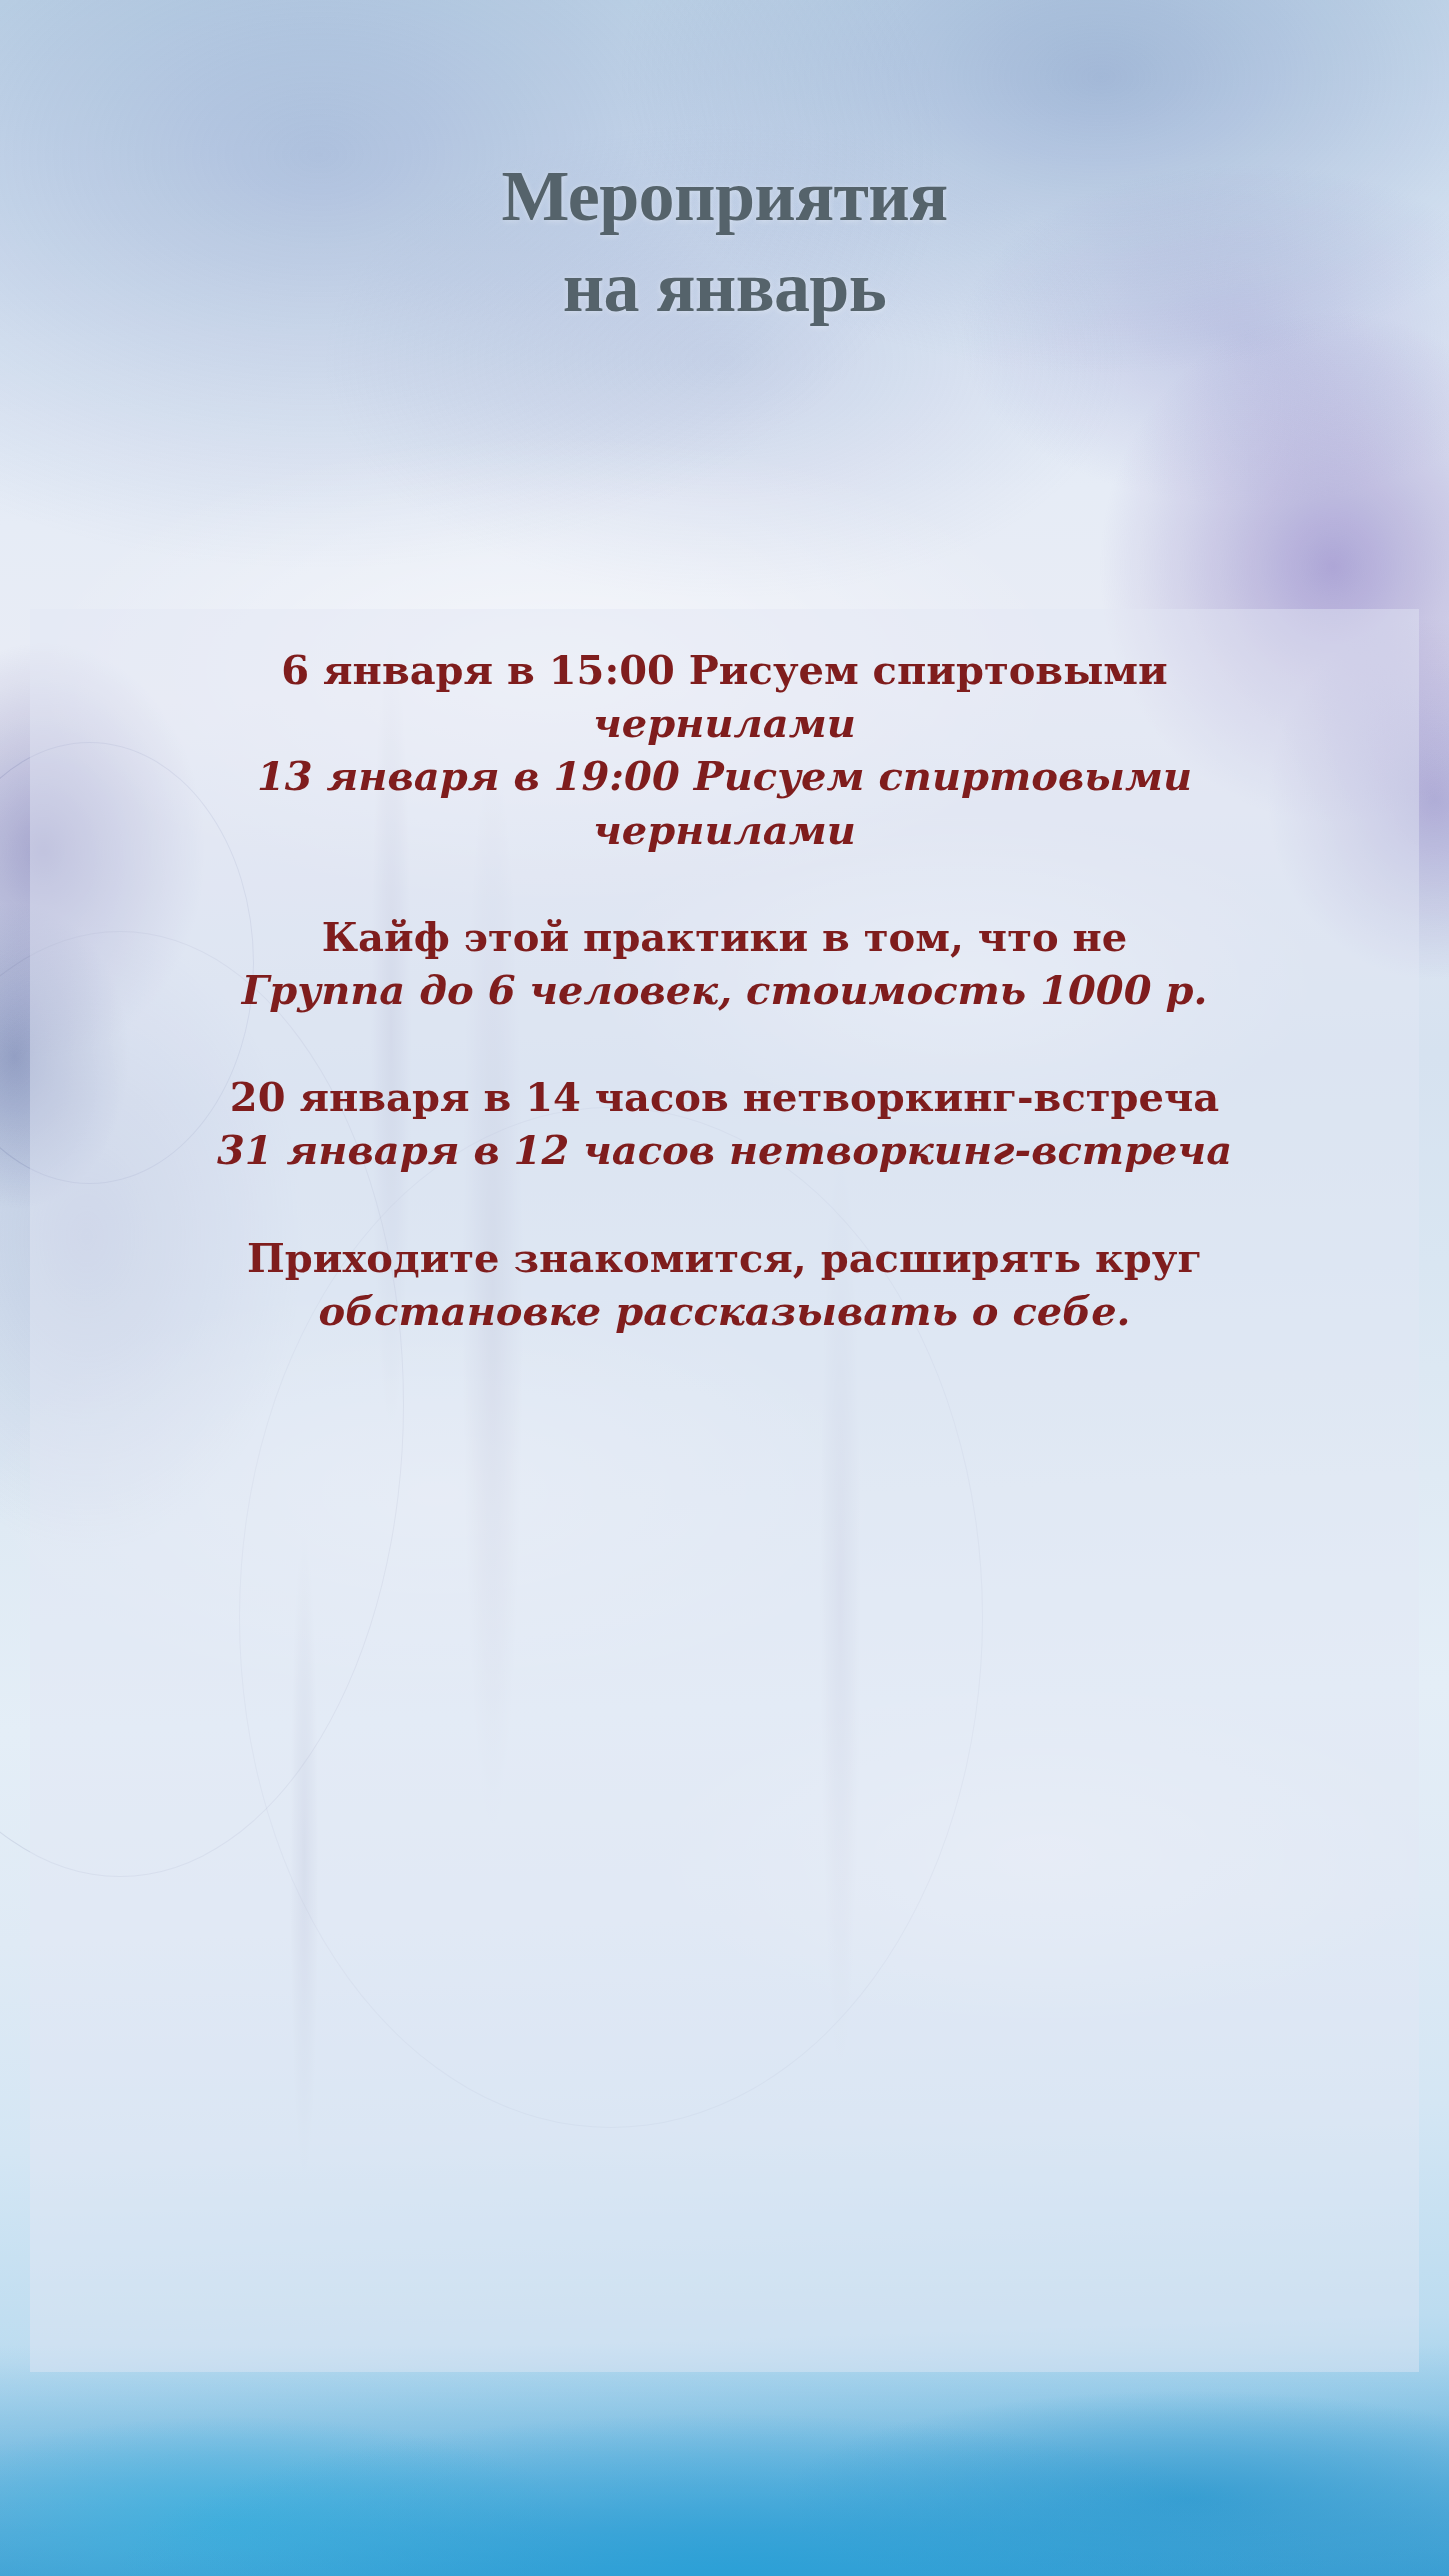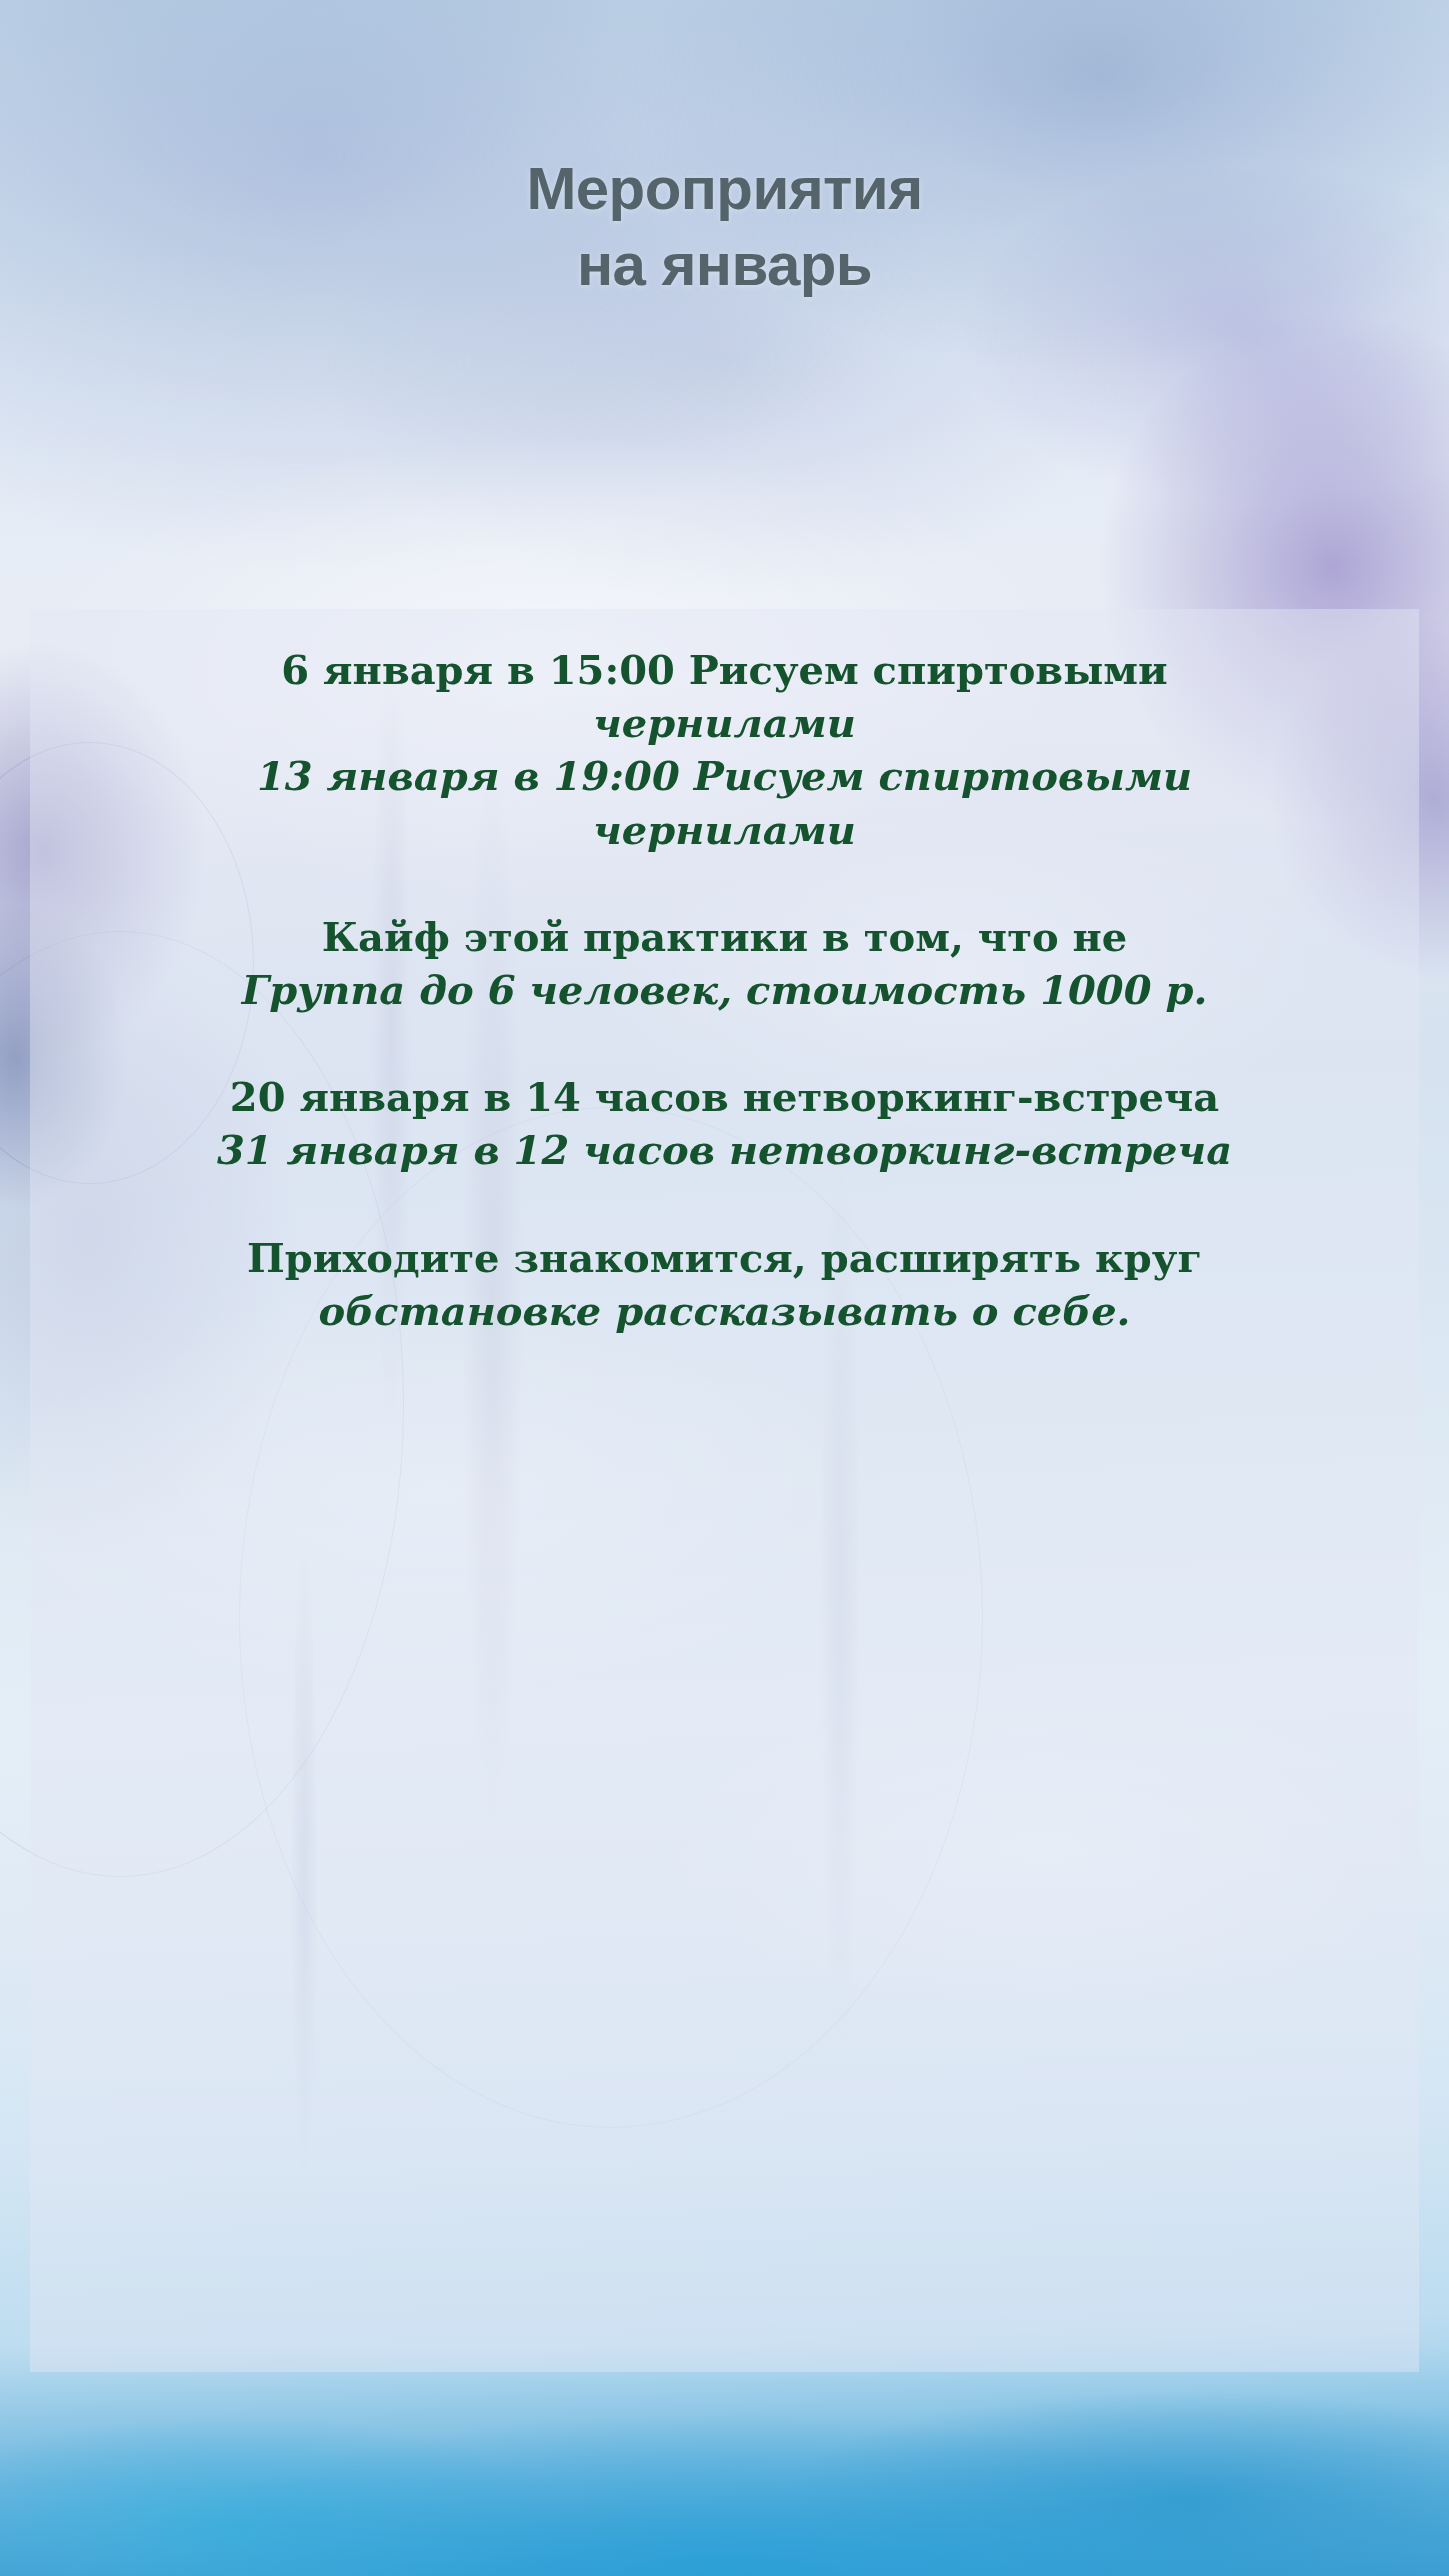--- a/index.html
+++ b/index.html
@@ -105,24 +105,24 @@
   
   .title-block {
     position: absolute;
     left: 0;
     right: 0;
     top: 151px;
     text-align: center;
     z-index: 5;
   }
   .title-line {
-    font-family: Liberation Sans, sans-serif;
+    font-family: Liberation Serif, serif;
     font-weight: 700;
     color: #55636b;
-    font-size: 60px;
+    font-size: 72px;
     line-height: 1.26;
     letter-spacing: -0.6px;
     text-shadow: 0 1.3px 6.3px rgba(255,255,255,0.35);
   }
 
   
   .panel {
     position: absolute;
     left: 30px;
     top: 609px;
@@ -133,21 +133,21 @@
   }
 
   .panel-inner {
     padding: 34px 60px 0 60px;
     text-align: center;
   }
 
   .para {
     font-family: "DejaVu Serif", serif;
     font-weight: 700;
-    color: #14532d;
+    color: #7f1d1d;
     font-size: 40px;
     line-height: 1.33;
     margin: 0;
   }
 
   .para + .para {
     margin-top: 0;
     font-style: italic;
   }
 

